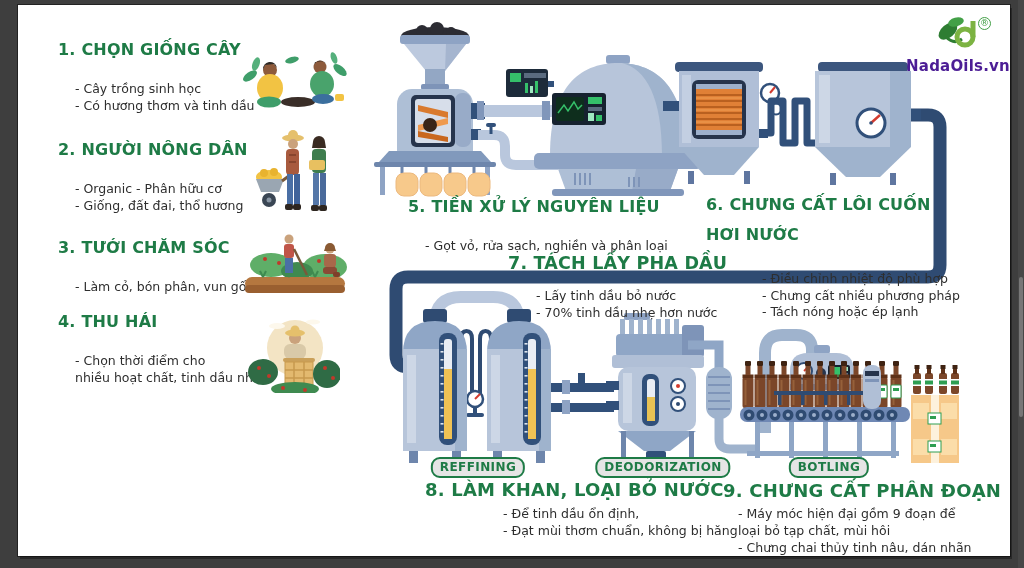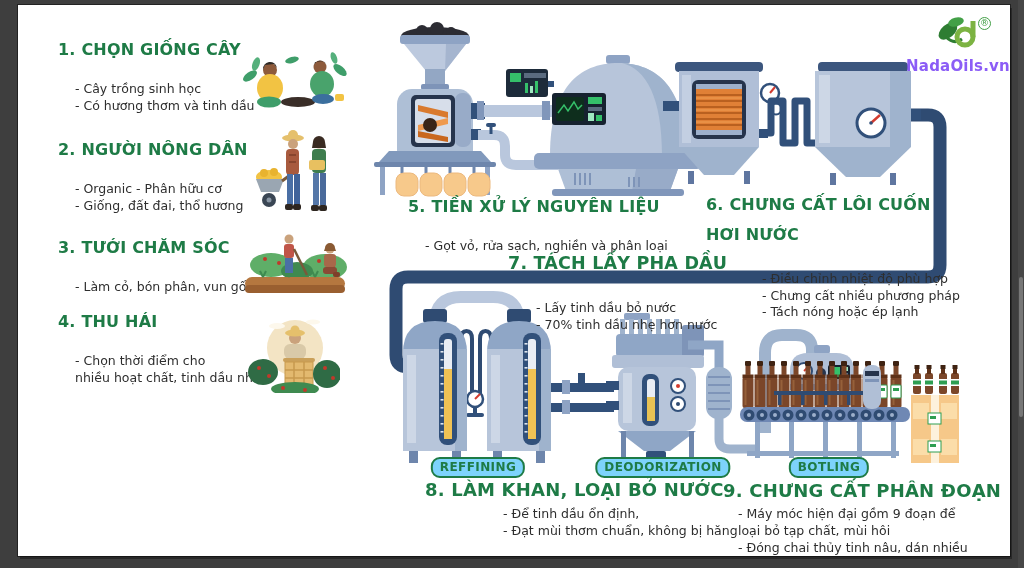--- a/index.html
+++ b/index.html
@@ -21,27 +21,27 @@
     font-weight:bold;font-size:16px;line-height:20px;color:#1e7b46;
     letter-spacing:.2px;white-space:nowrap;
   }
   .title.wrap{white-space:normal;line-height:30px;}
   .bullets{font-size:12.5px;line-height:16.5px;color:#2e2e2e;margin-top:21px;}
   .bullets div{white-space:nowrap;}
   .indent{padding-left:17px;}
 
   .badge{
     position:absolute;transform:translateX(-50%);
-    background:#7dd3fc;border:2px solid #1e7b46;color:#1e7b46;
+    background:#e5e5e5;border:2px solid #1e7b46;color:#1e7b46;
     font-weight:bold;font-size:12px;line-height:14px;
     padding:1px 7px 2px;border-radius:9px;letter-spacing:.4px;white-space:nowrap;
   }
 
   .logo{position:absolute;left:884px;top:10px;width:112px;text-align:center;}
-  .logo .brand{font-weight:bold;font-size:15px;color:#8b5cf6;letter-spacing:.2px;}
+  .logo .brand{font-weight:bold;font-size:15px;color:#4c1d95;letter-spacing:.2px;}
   .logo .reg{position:absolute;left:76px;top:2px;font-size:9px;color:#43a047;
     border:1px solid #43a047;border-radius:50%;width:11px;height:11px;line-height:11px;display:inline-block;}
 
   .mach{position:absolute;left:0;top:0;}
   .ill{position:absolute;}
 </style>
 </head>
 <body>
 
 <div class="slide">
@@ -514,40 +514,40 @@
       <div>- Điều chỉnh nhiệt độ phù hợp</div>
       <div>- Chưng cất nhiều phương pháp</div>
       <div>- Tách nóng hoặc ép lạnh</div>
     </div>
   </div>
 
   <div class="step" style="left:490px;top:248px;">
     <div class="title" style="font-size:17.5px;">7. TÁCH LẤY PHA DẦU</div>
   </div>
   <div class="step" style="left:518px;top:279px;">
-    <div class="bullets" style="margin-top:16px;">
+    <div class="bullets" style="margin-top:4px;">
       <div>- Lấy tinh dầu bỏ nước</div>
       <div>- 70% tinh dầu nhẹ hơn nước</div>
     </div>
   </div>
 
   <div class="step" style="left:407px;top:475px;">
     <div class="title" style="font-size:18px;">8. LÀM KHAN, LOẠI BỎ NƯỚC</div>
     <div class="bullets" style="padding-left:78px;margin-top:6px;">
       <div>- Để tinh dầu ổn định,</div>
       <div>- Đạt mùi thơm chuẩn, không bị hăng</div>
     </div>
   </div>
 
   <div class="step" style="left:705px;top:476px;">
     <div class="title" style="font-size:18px;">9. CHƯNG CẤT PHÂN ĐOẠN</div>
     <div class="bullets" style="padding-left:15px;margin-top:4px;line-height:17px;">
       <div>- Máy móc hiện đại gồm 9 đoạn để</div>
       <div>loại bỏ tạp chất, mùi hôi</div>
-      <div>- Đóng chai thủy tinh nâu, dán nhiều</div>
+      <div>- Chưng chai thủy tinh nâu, dán nhãn</div>
     </div>
   </div>
 
   <div class="badge" style="left:460px;top:452px;">REFFINING</div>
   <div class="badge" style="left:645px;top:452px;">DEODORIZATION</div>
   <div class="badge" style="left:811px;top:452px;">BOTLING</div>
 
   <div class="logo">
     <svg width="48" height="38" viewBox="0 0 48 38">
       <ellipse cx="14" cy="16" rx="11" ry="6.5" fill="#2e7d32" transform="rotate(-40 14 16)"></ellipse>

